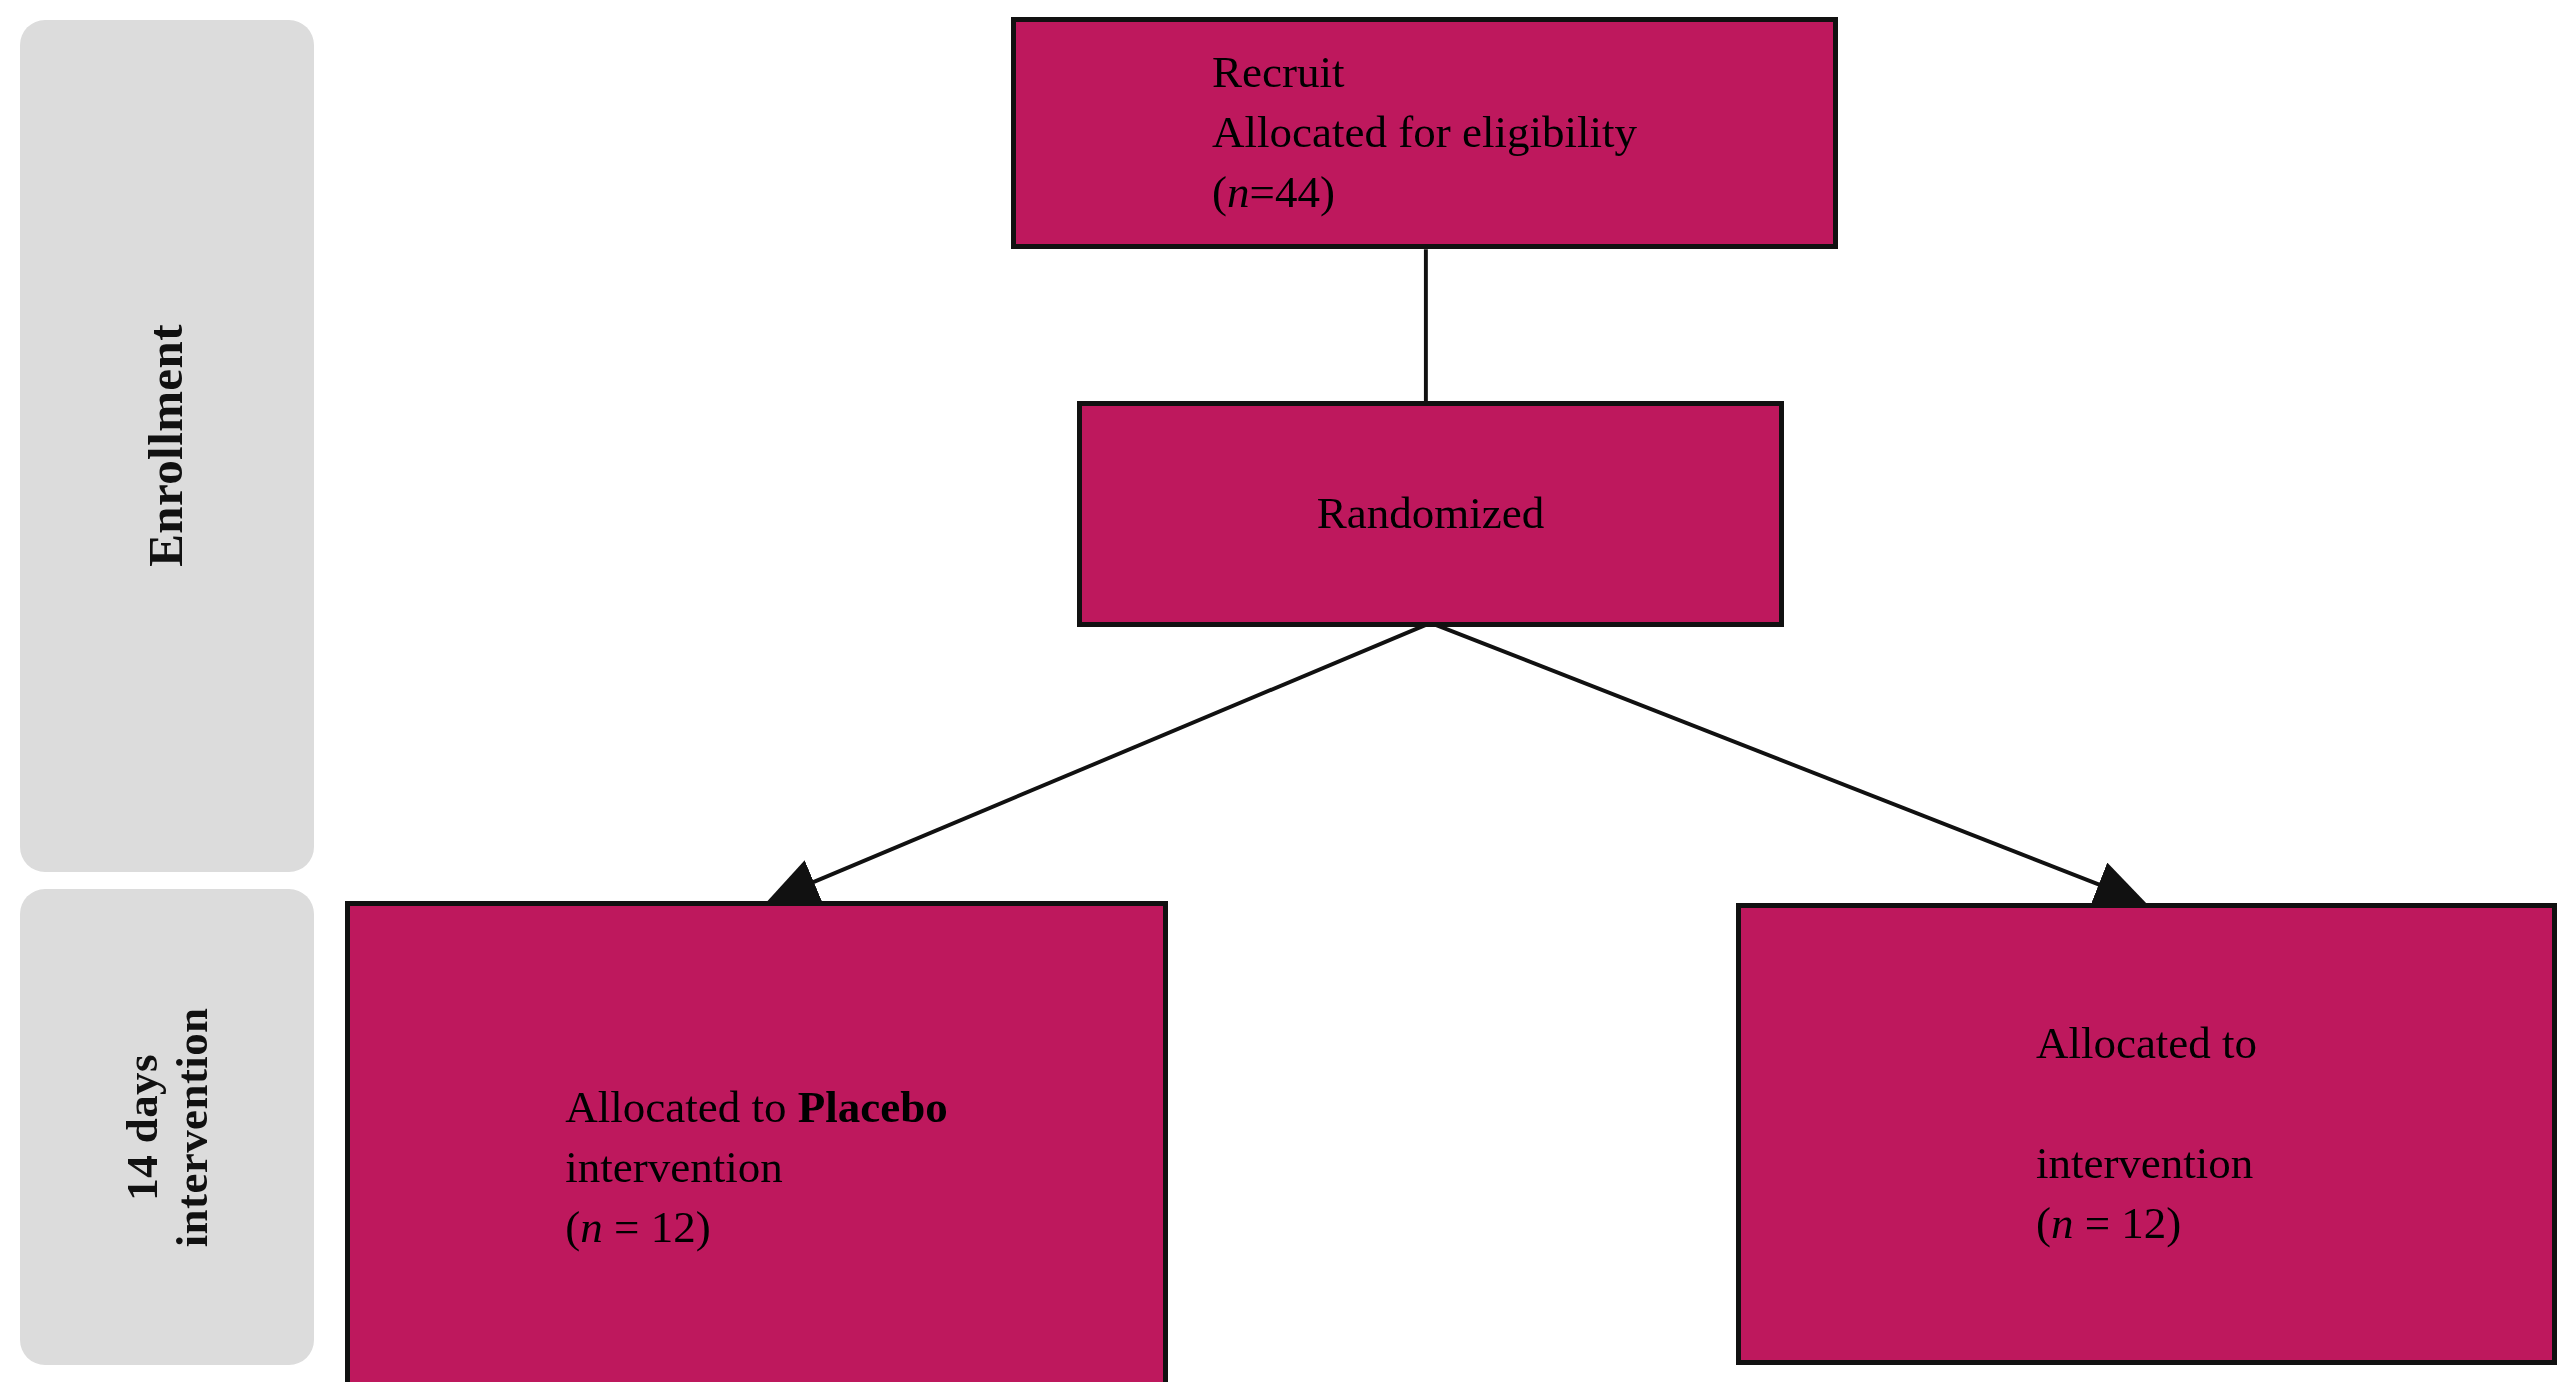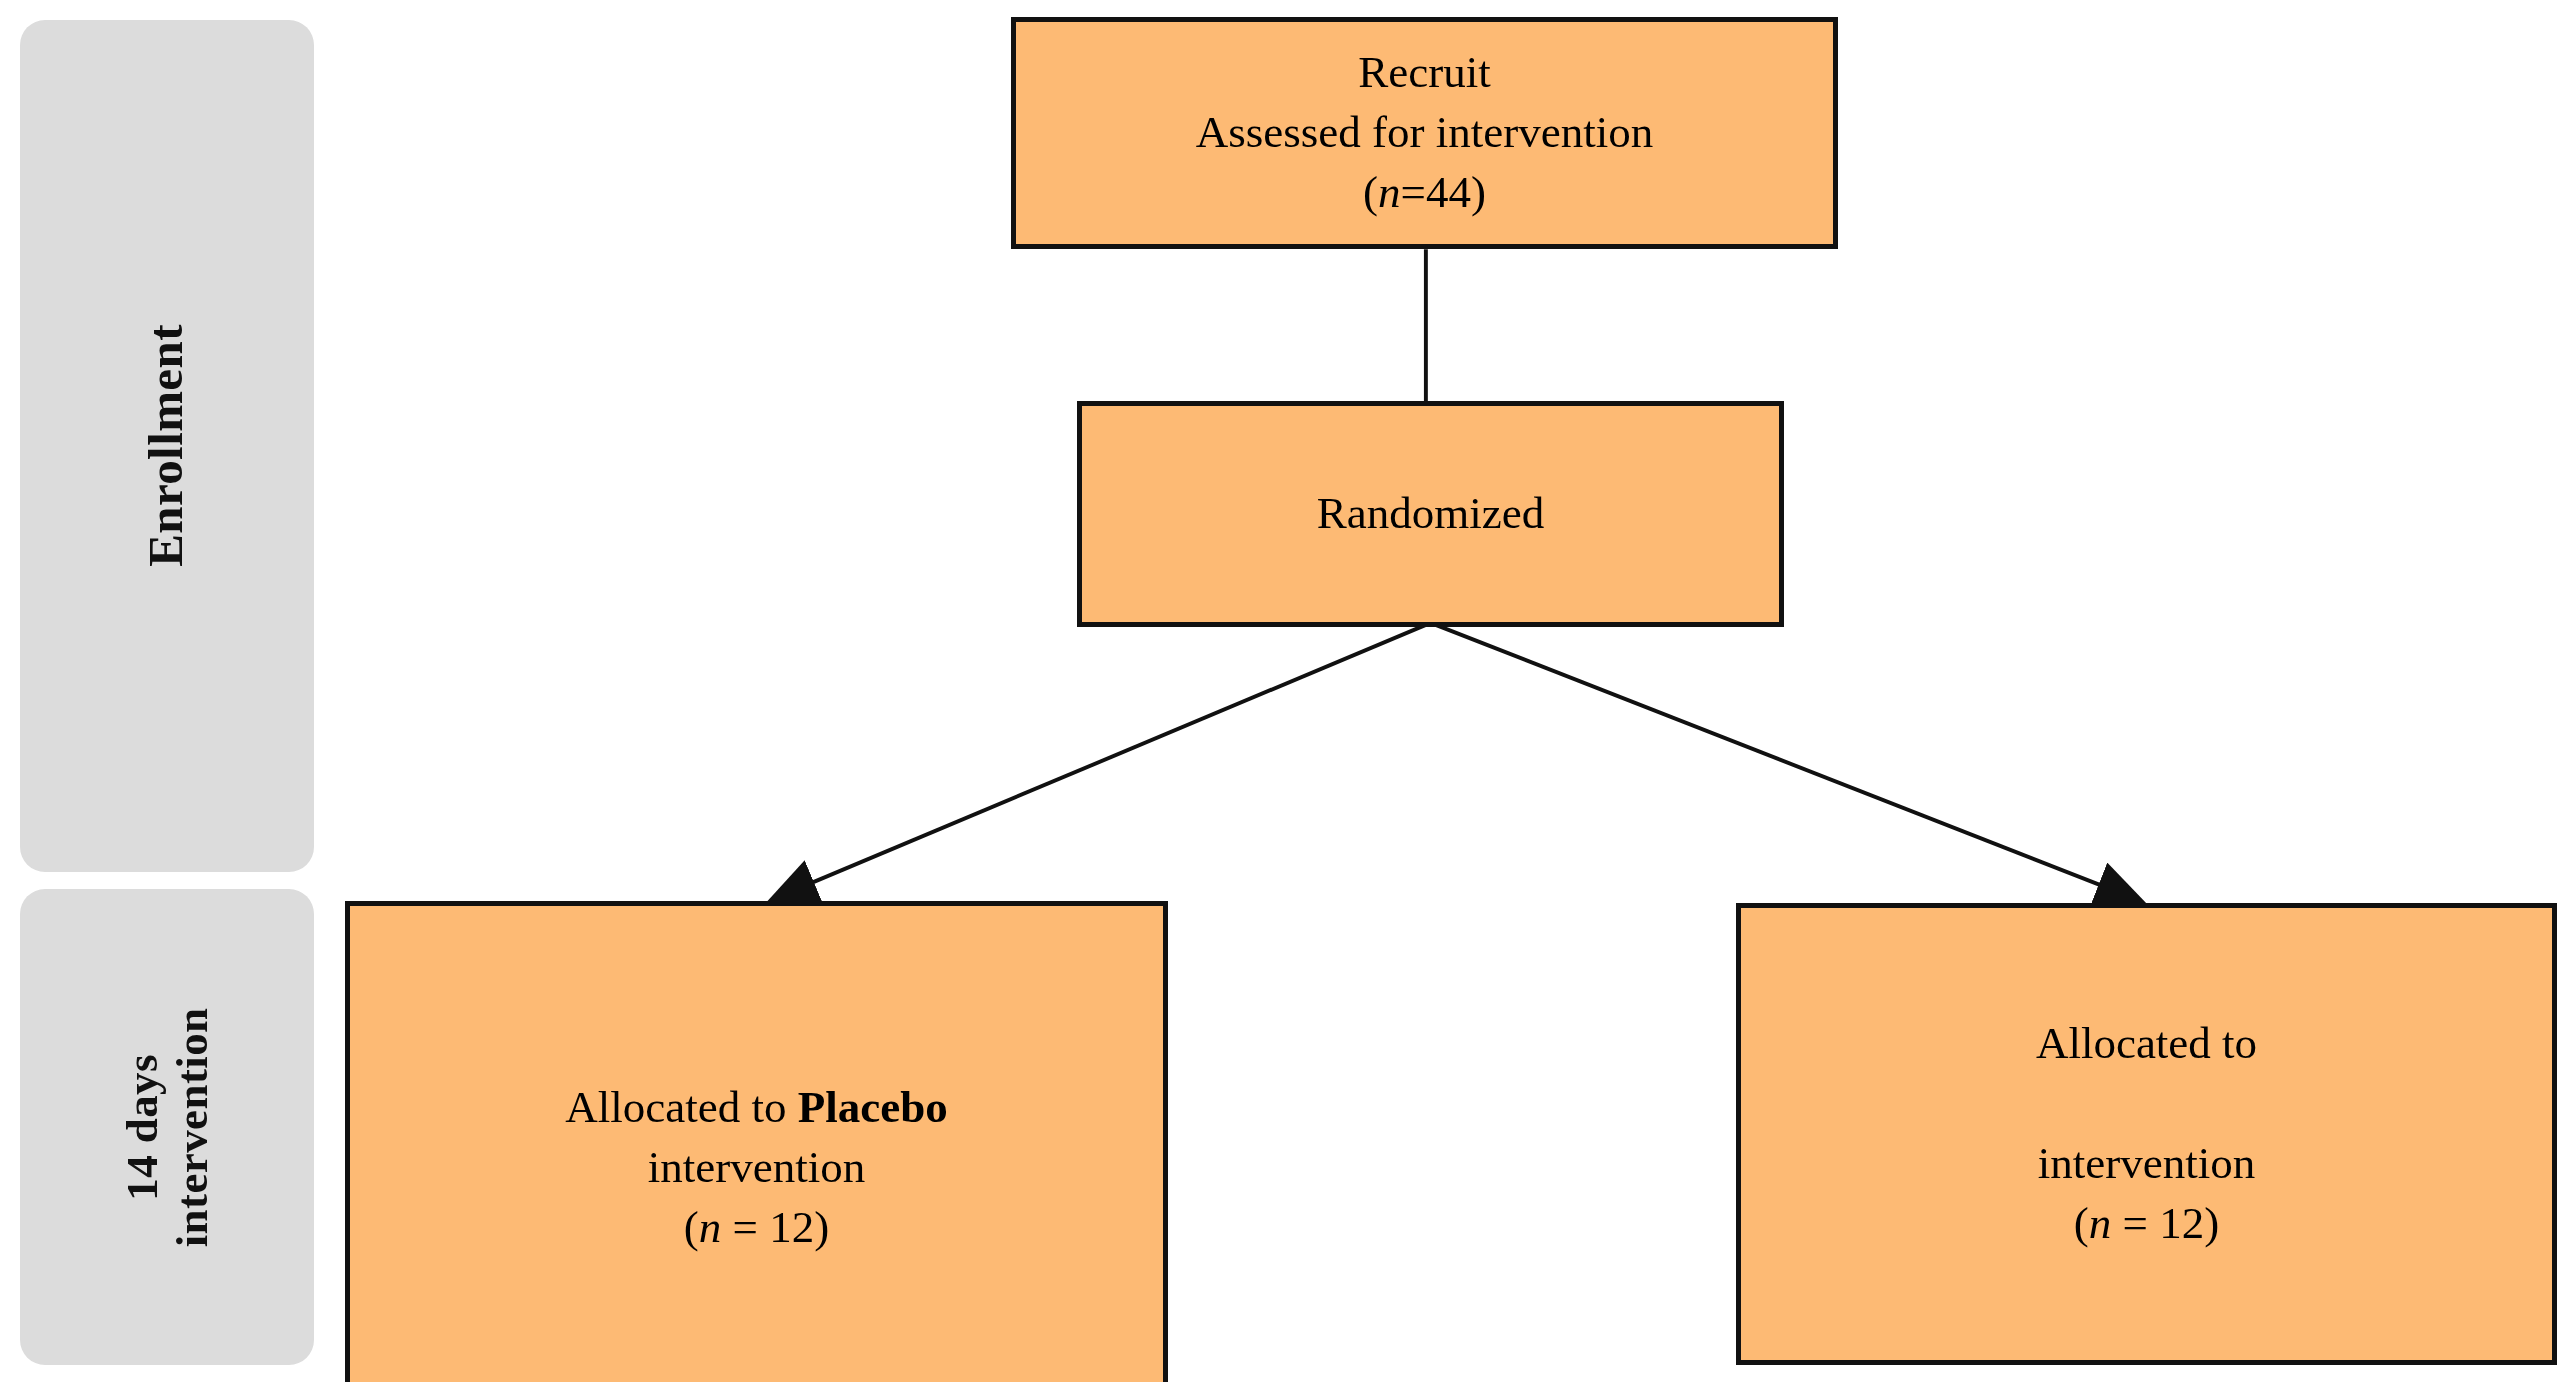--- a/index.html
+++ b/index.html
@@ -62,27 +62,26 @@
     text-align: center;
     color: #111111;
   }
   .stage-label-two-line {
     font-size: 45px;
   }
 
   
   .flow-box {
     position: absolute;
-    background: #fdba74;
+    background: #be185d;
     border: 5.5px solid #111111;
     box-sizing: border-box;
     display: flex;
     align-items: center;
     justify-content: center;
-    text-align: center;
   }
   .flow-box-text {
     font-size: 45px;
     line-height: 1.33;
     padding: 0 20.4px;
   }
 
   .box-recruit {
     left: 1011px;
     top: 17px;
@@ -143,21 +142,21 @@
   <div class="stage-panel stage-panel-intervention">
     <div class="stage-label stage-label-two-line">
       <span>14 days</span><br>
       <span>intervention</span>
     </div>
   </div>
 
   <div class="flow-box box-recruit">
     <div class="flow-box-text">
       <span>Recruit</span><br>
-      <span>Assessed for intervention</span><br>
+      <span>Allocated for eligibility</span><br>
       <span class="nowrap"><span>(</span><span class="txt-italic">n</span><span>=44</span><span>)</span></span>
     </div>
   </div>
 
   <div class="flow-box box-randomized">
     <div class="flow-box-text">
       <span>Randomized</span>
     </div>
   </div>
 

